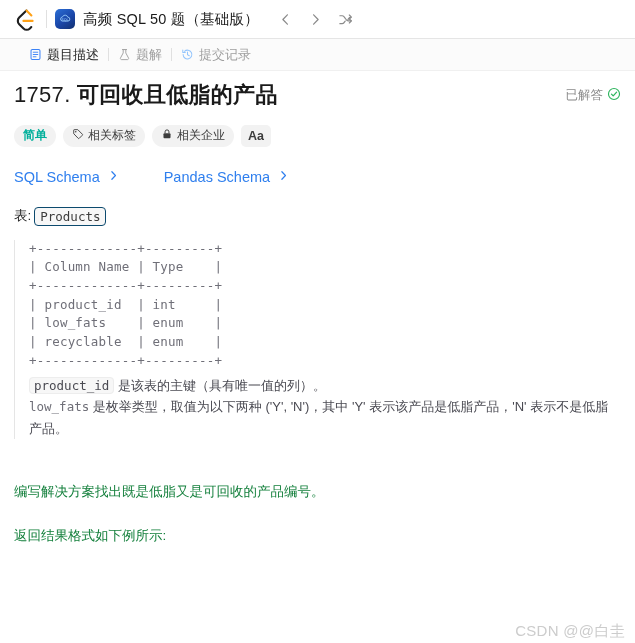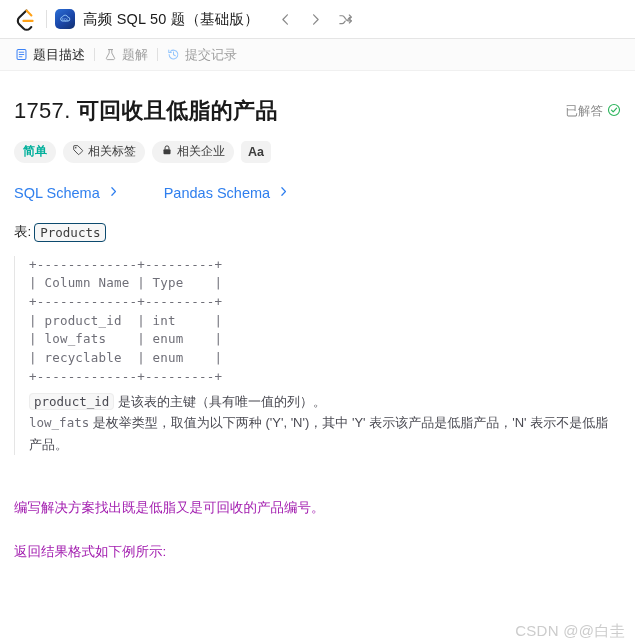--- a/index.html
+++ b/index.html
@@ -73,21 +73,21 @@
     border-radius: 4px;
     color: #8a8a8a;
     cursor: pointer;
   }
 
   
   .tabrow {
     height: 32px;
     display: flex;
     align-items: center;
-    padding: 0 6px;
+    padding: 0 20px;
     gap: 0;
     background: #fbfbfb;
     border-bottom: 1px solid #f0f0f0;
     box-sizing: border-box;
     font-family: Liberation Serif, serif;
   }
   .tab {
     display: flex;
     align-items: center;
     gap: 5px;
@@ -107,21 +107,21 @@
 
   
   .content {
     padding: 0 14px;
     box-sizing: border-box;
   }
   .title-row {
     display: flex;
     align-items: flex-start;
     justify-content: space-between;
-    margin-top: 26px;
+    margin-top: 10px;
   }
   .q-title {
     font-size: 22px;
     font-weight: 700;
     color: #1a1a1a;
     line-height: 1.3;
     letter-spacing: .3px;
   }
   .q-title .num { font-weight: 400; }
   .solved {
@@ -233,21 +233,21 @@
     color: #4a4a52;
   }
 
   .body-paras {
     margin-top: 42px;
   }
   .body-paras p {
     margin: 0 0 22px 0;
     font-size: 13.5px;
     line-height: 1.6;
-    color: #a21caf;
+    color: #15803d;
   }
   .body-paras b { font-weight: 700; }
 
   .watermark {
     position: absolute;
     right: 10px;
     bottom: 2px;
     font-size: 15px;
     color: #cccccc;
     letter-spacing: .3px;

